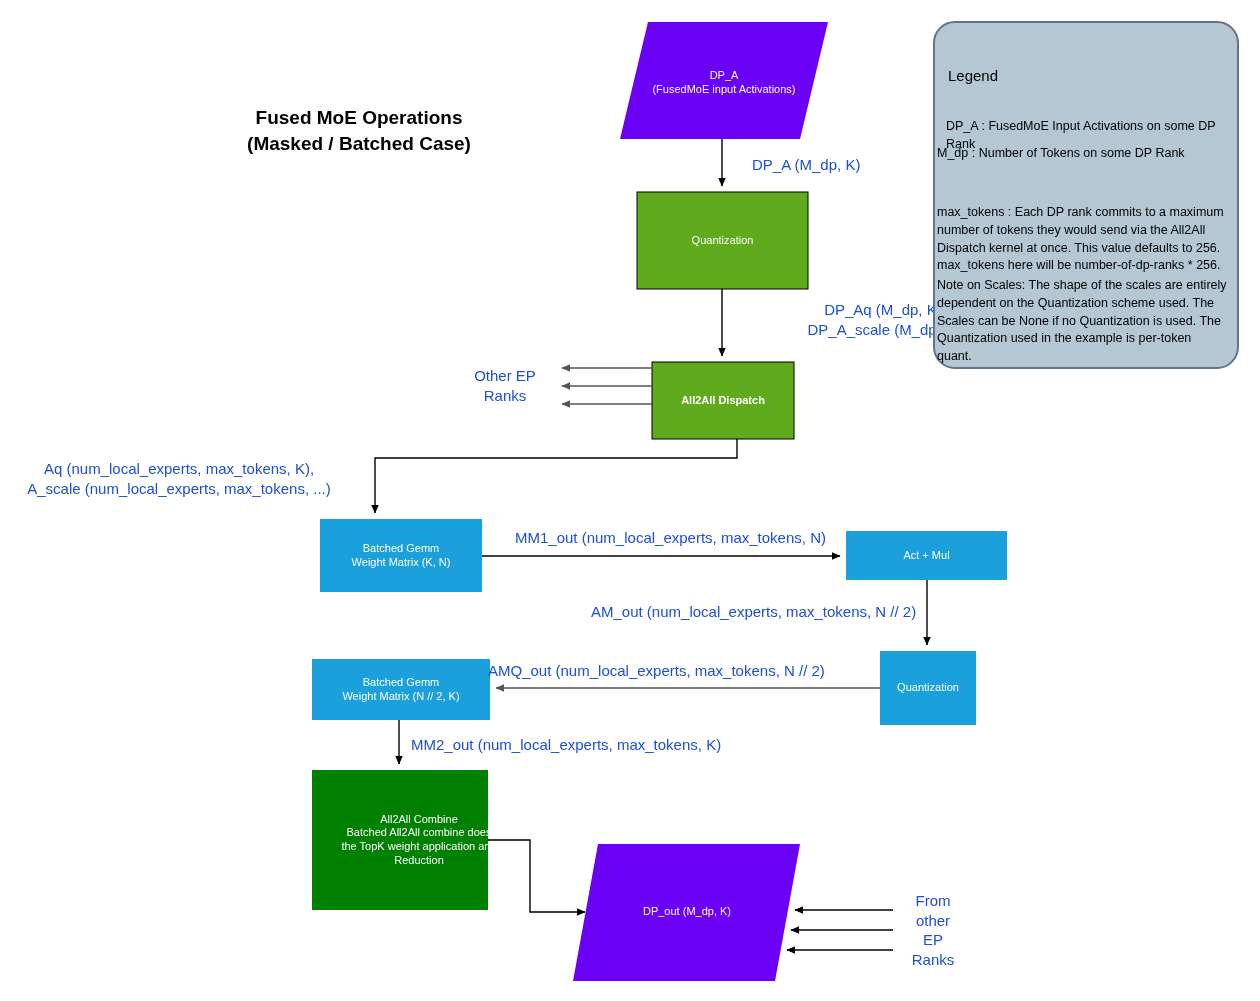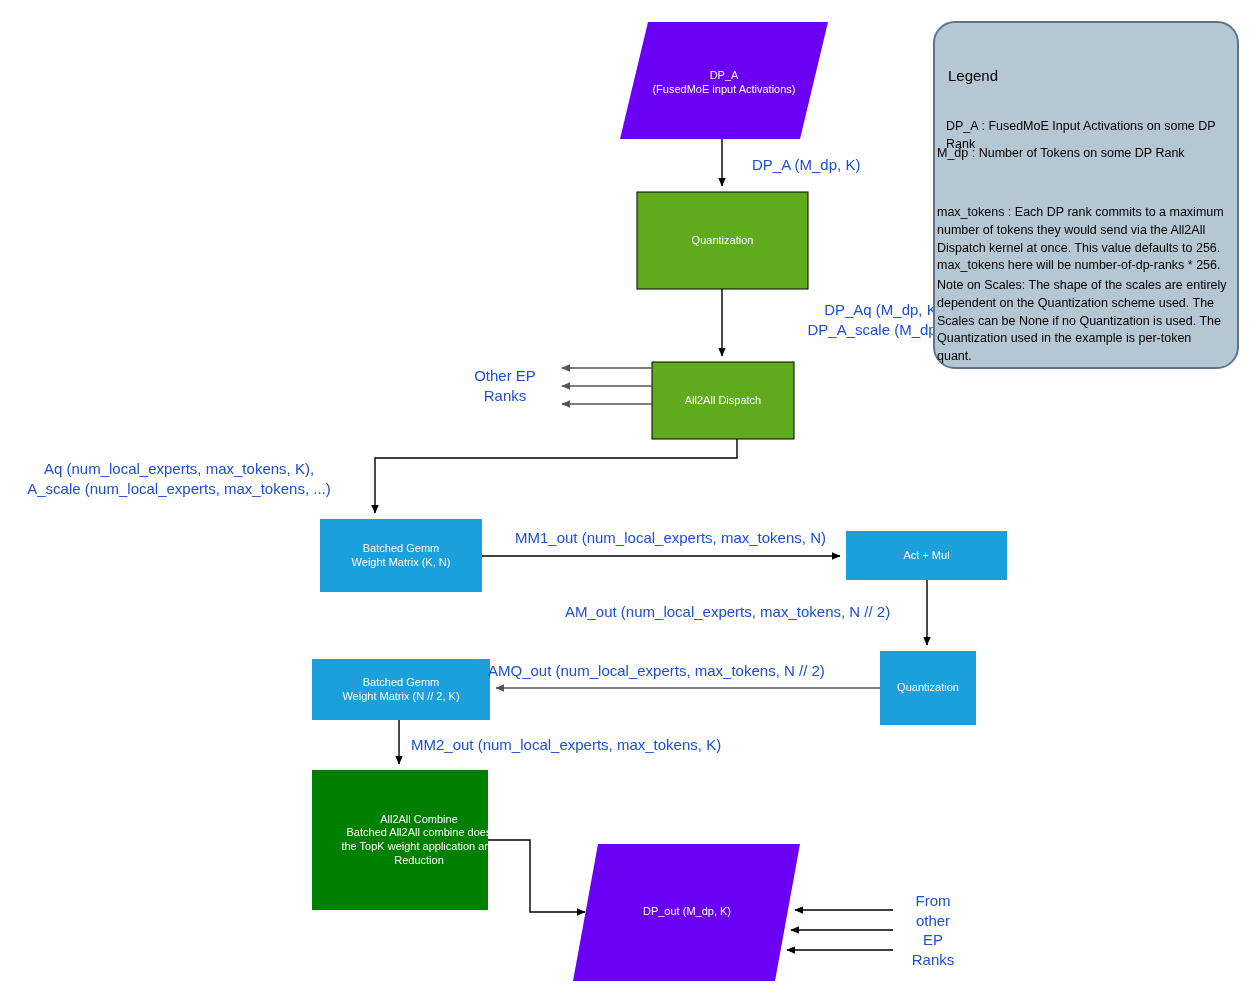--- a/index.html
+++ b/index.html
@@ -141,27 +141,29 @@
 
     <path d="M399,720 L399,764" stroke="#000000" stroke-width="1.4" fill="none" marker-end="url(#arr)"></path>
 
     <path d="M488,840 L530,840 L530,912 L585,912" stroke="#000000" stroke-width="1.4" fill="none" marker-end="url(#arr)"></path>
 
     <path d="M893,910 L795,910" stroke="#000000" stroke-width="1.4" fill="none" marker-end="url(#arr)"></path>
     <path d="M893,930 L791,930" stroke="#000000" stroke-width="1.4" fill="none" marker-end="url(#arr)"></path>
     <path d="M893,950 L787,950" stroke="#000000" stroke-width="1.4" fill="none" marker-end="url(#arr)"></path>
   </svg>
 
+  <div class="title" style="left:224px; top:105px; width:270px;">Fused MoE Operations
+(Masked / Batched Case)</div>
 
   <div class="para-label" style="left:632px; top:68px; width:184px;">DP_A
 (FusedMoE input Activations)</div>
 
   <div class="node-label" style="left:637px; top:192px; width:171px; height:97px;">Quantization</div>
 
-  <div class="node-label" style="left:652px; top:362px; width:142px; height:77px;">All2All Dispatch</div>
+  <div class="node-label" style="left:652px; top:362px; width:142px; height:77px;font-weight:bold;">All2All Dispatch</div>
 
   <div class="node-label" style="left:320px; top:519px; width:162px; height:73px;">Batched Gemm
 Weight Matrix (K, N)</div>
 
   <div class="node-label" style="left:846px; top:531px; width:161px; height:49px;">Act + Mul</div>
 
   <div class="node-label" style="left:880px; top:651px; width:96px; height:74px;">Quantization</div>
 
   <div class="node-label" style="left:312px; top:659px; width:178px; height:61px;">Batched Gemm
 Weight Matrix (N // 2, K)</div>
@@ -179,21 +181,21 @@
 DP_A_scale (M_dp, ...)</div>
 
   <div class="edge-label center" style="left:455px; top:366px; width:100px;">Other EP
 Ranks</div>
 
   <div class="edge-label center" style="left:14px; top:459px; width:330px;">Aq (num_local_experts, max_tokens, K),
 A_scale (num_local_experts, max_tokens, ...)</div>
 
   <div class="edge-label left" style="left:515px; top:528px; width:340px;">MM1_out (num_local_experts, max_tokens, N)</div>
 
-  <div class="edge-label left" style="left:565px; top:602px; width:350px;">AM_out (num_local_experts, max_tokens, N // 2)</div>
+  <div class="edge-label left" style="left:591px; top:602px; width:350px;">AM_out (num_local_experts, max_tokens, N // 2)</div>
 
   <div class="edge-label left" style="left:488px; top:661px; width:380px;">AMQ_out (num_local_experts, max_tokens, N // 2)</div>
 
   <div class="edge-label left" style="left:411px; top:735px; width:350px;">MM2_out (num_local_experts, max_tokens, K)</div>
 
   <div class="edge-label center" style="left:898px; top:891px; width:70px;">From
 other
 EP
 Ranks</div>
 

